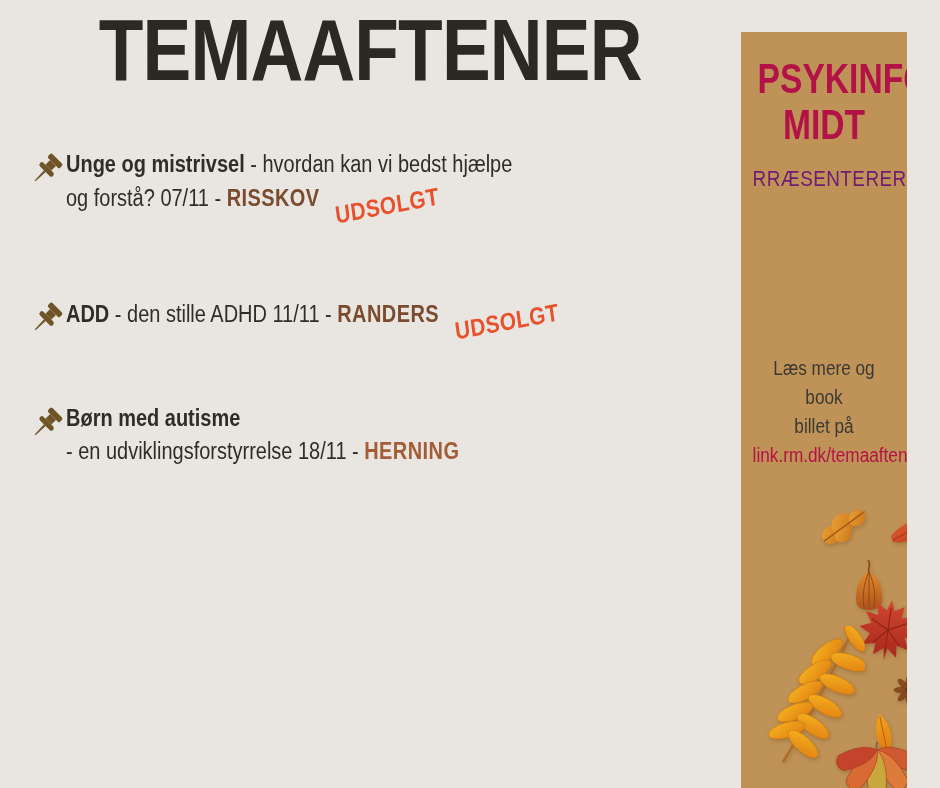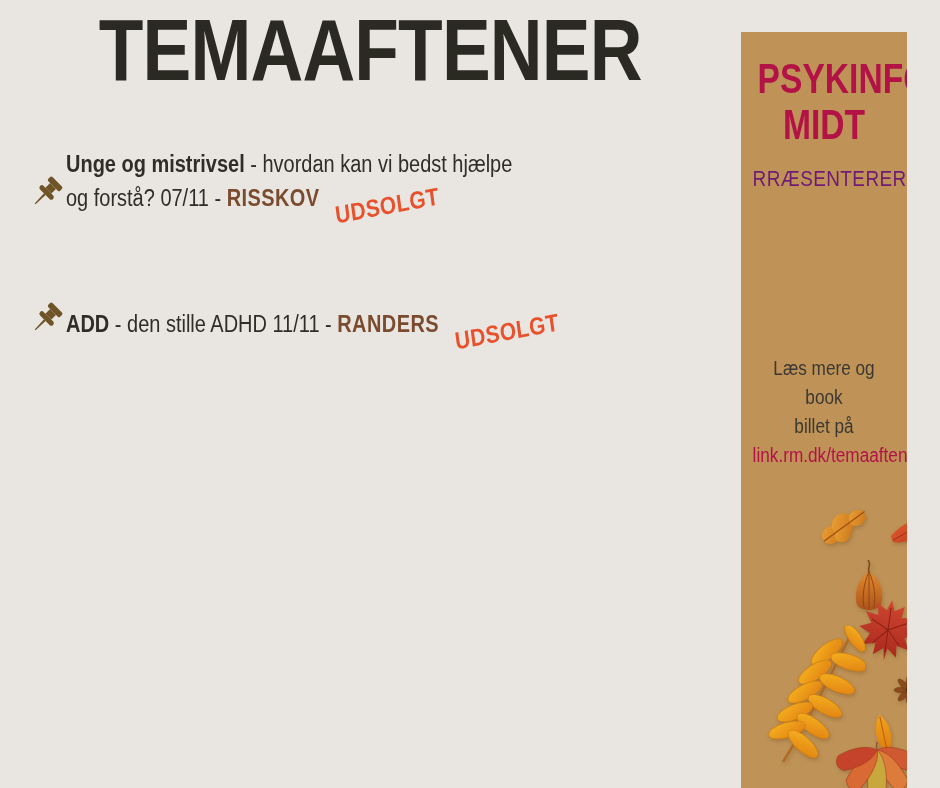--- a/index.html
+++ b/index.html
@@ -15,21 +15,21 @@
     -webkit-font-smoothing:antialiased;
   }
   
   .title{
     position:absolute;top:6px;left:0;width:741px;margin:0;text-align:center;
     font-size:87px;line-height:1;font-weight:700;color:var(--title-ink);
     letter-spacing:-1px;
   }
   .title>span{display:inline-block;transform:scaleX(.84);transform-origin:50% 50%;}
   
-  .event{position:absolute;left:26px;display:flex;align-items:flex-end;}
+  .event{position:absolute;left:26px;display:flex;align-items:flex-start;}
   .pin{width:40px;height:44px;flex:none;color:var(--pin-brown);margin-top:0;}
   .etext{
     font-size:23.5px;line-height:33px;color:var(--ink);
     transform:scaleX(.85);transform-origin:0 0;width:720px;
   }
   .b{font-weight:700;}
   .loc{font-weight:700;letter-spacing:.5px;}
   .loc-a{color:var(--loc-dark);}
   .loc-b{color:var(--loc-light);}
   .soldout{
@@ -87,20 +87,34 @@
         <rect x="19" y="12" width="10" height="8"></rect>
         <rect x="13" y="20" width="22" height="6" rx="3"></rect>
         <path d="M22.6 26 L25.4 26 L24.7 42.5 L23.3 42.5 Z"></path>
       </g>
     </svg>
     <div class="etext">
       <div><span class="b">ADD</span><span> - den stille ADHD 11/11 - </span><span class="loc loc-a">RANDERS</span><span class="soldout">UDSOLGT</span></div>
     </div>
   </div>
 
+  <div class="event" style="top:402px">
+    <svg class="pin" viewBox="0 0 48 48">
+      <g transform="rotate(45 24 24)" fill="currentColor">
+        <rect x="14" y="5" width="20" height="7" rx="2"></rect>
+        <rect x="19" y="12" width="10" height="8"></rect>
+        <rect x="13" y="20" width="22" height="6" rx="3"></rect>
+        <path d="M22.6 26 L25.4 26 L24.7 42.5 L23.3 42.5 Z"></path>
+      </g>
+    </svg>
+    <div class="etext">
+      <div><span class="b">Børn med autisme</span></div>
+      <div><span>- en udviklingsforstyrrelse 18/11 - </span><span class="loc loc-b">HERNING</span></div>
+    </div>
+  </div>
 
 
 
   <aside class="sidebar">
 
     <div class="sb-block sb-org">
       <span class="cond">PSYKINFO</span>
       <span class="cond">MIDT</span>
     </div>
 

